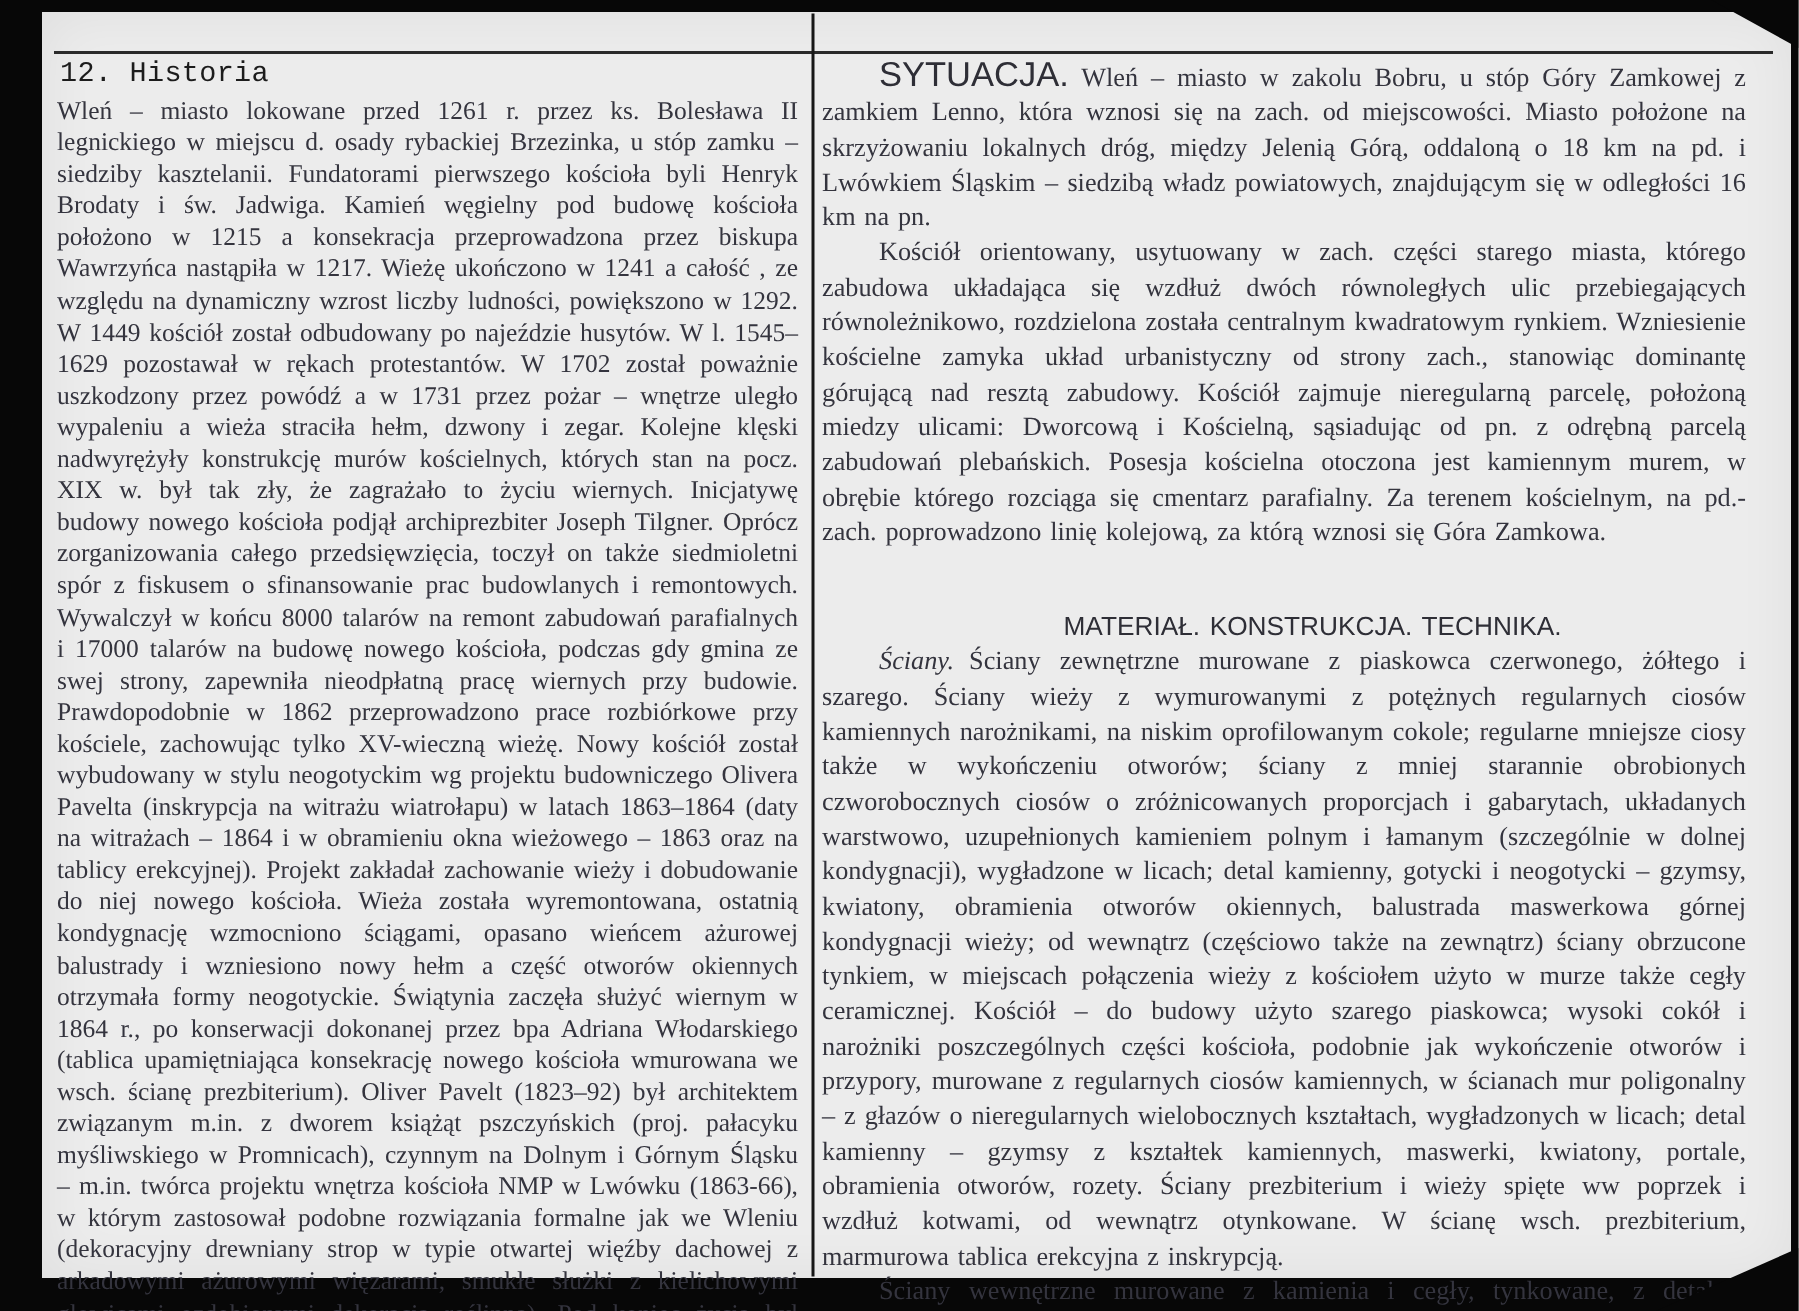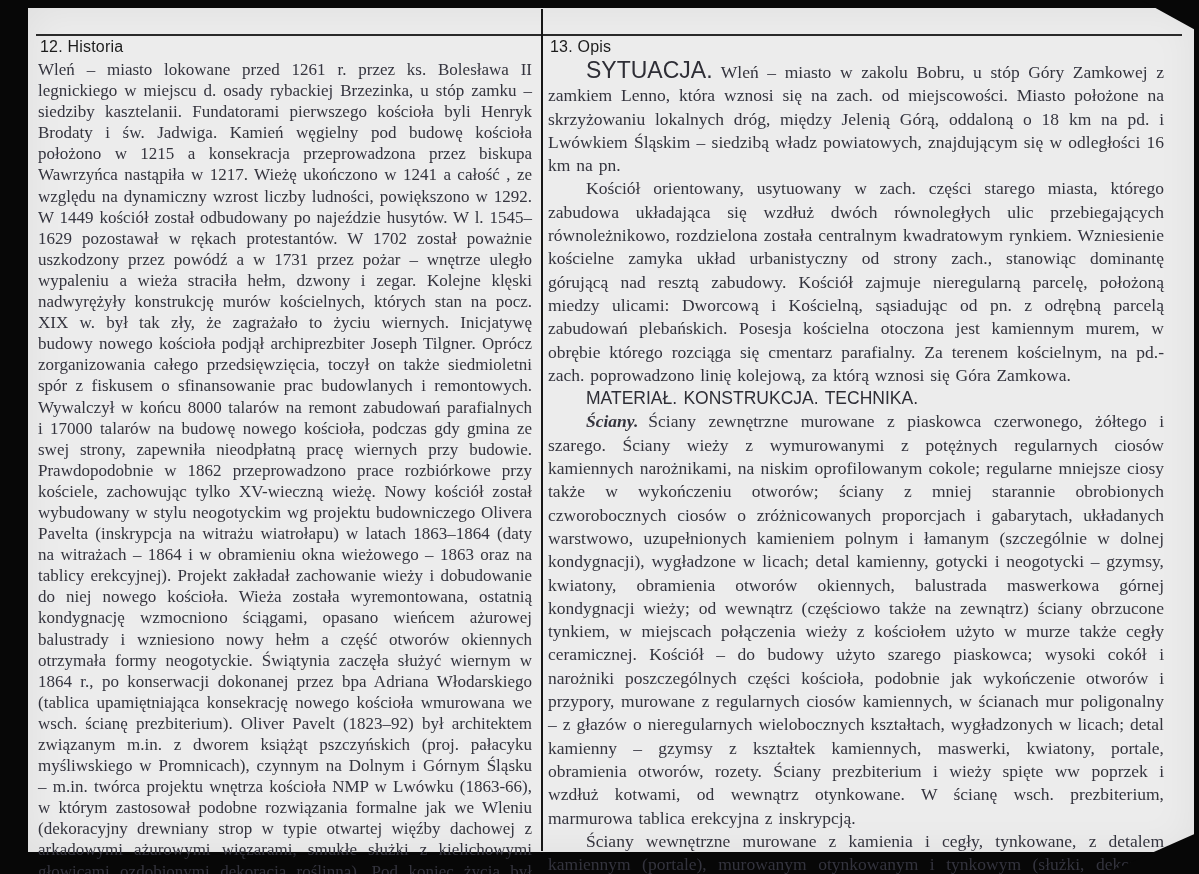--- a/index.html
+++ b/index.html
@@ -60,22 +60,22 @@
   }
   
   .col {
     position: absolute;
     top: 30px;
     color: #34343e;
   }
   .col-left  { left: 10px;  width: 494px; }
   .col-right { left: 520px; width: 616px; }
   .col-header {
-    font-family: Liberation Sans, sans-serif;
-    font-size: 16px;
+    font-family: Liberation Mono, monospace;
+    font-size: 19px;
     color: #1c1c1c;
     margin: 0 0 3px 2px;
     letter-spacing: 0.2px;
   }
   .body-text {
     margin: 0;
     text-align: justify;
     text-justify: inter-word;
   }
   .col-left .body-text {
@@ -91,44 +91,44 @@
   .indent { text-indent: 38px; }
   .lead-sans {
     font-family: "Liberation Sans", sans-serif;
     font-size: 23px;
     color: #2e2e36;
   }
   .heading-sans {
     font-family: "Liberation Sans", sans-serif;
     font-size: 18px;
     color: #2e2e36;
-    text-align: left;
+    text-align: center;
+    margin-top: 40px;
   }
   .lead-bold-italic {
     font-style: italic;
-    font-weight: bold;
+    font-weight: normal;
     margin-right: 10px;
   }
   .lead-italic {
   }
 </style>
 </head>
 <body>
 
 <div class="paper">
   <div class="top-rule"></div>
   <div class="column-divider"></div>
 
   <div class="col col-left">
     <div class="col-header">12. Historia</div>
     <p class="body-text">Wleń – miasto lokowane przed 1261 r. przez ks. Bolesława II legnickiego w miejscu d. osady rybackiej Brzezinka, u stóp zamku – siedziby kasztelanii. Fundatorami pierwszego kościoła byli Henryk Brodaty i św. Jadwiga. Kamień węgielny pod budowę kościoła położono w 1215 a konsekracja przeprowadzona przez biskupa Wawrzyńca nastąpiła w 1217. Wieżę ukończono w 1241 a całość , ze względu na dynamiczny wzrost liczby ludności, powiększono w 1292. W 1449 kościół został odbudowany po najeździe husytów. W l. 1545–1629 pozostawał w rękach protestantów. W 1702 został poważnie uszkodzony przez powódź a w 1731 przez pożar – wnętrze uległo wypaleniu a wieża straciła hełm, dzwony i zegar. Kolejne klęski nadwyrężyły konstrukcję murów kościelnych, których stan na pocz. XIX w. był tak zły, że zagrażało to życiu wiernych. Inicjatywę budowy nowego kościoła podjął archiprezbiter Joseph Tilgner. Oprócz zorganizowania całego przedsięwzięcia, toczył on także siedmioletni spór z fiskusem o sfinansowanie prac budowlanych i remontowych. Wywalczył w końcu 8000 talarów na remont zabudowań parafialnych i 17000 talarów na budowę nowego kościoła, podczas gdy gmina ze swej strony, zapewniła nieodpłatną pracę wiernych przy budowie. Prawdopodobnie w 1862 przeprowadzono prace rozbiórkowe przy kościele, zachowując tylko XV-wieczną wieżę. Nowy kościół został wybudowany w stylu neogotyckim wg projektu budowniczego Olivera Pavelta (inskrypcja na witrażu wiatrołapu) w latach 1863–1864 (daty na witrażach – 1864 i w obramieniu okna wieżowego – 1863 oraz na tablicy erekcyjnej). Projekt zakładał zachowanie wieży i dobudowanie do niej nowego kościoła. Wieża została wyremontowana, ostatnią kondygnację wzmocniono ściągami, opasano wieńcem ażurowej balustrady i wzniesiono nowy hełm a część otworów okiennych otrzymała formy neogotyckie. Świątynia zaczęła służyć wiernym w 1864 r., po konserwacji dokonanej przez bpa Adriana Włodarskiego (tablica upamiętniająca konsekrację nowego kościoła wmurowana we wsch. ścianę prezbiterium). Oliver Pavelt (1823–92) był architektem związanym m.in. z dworem książąt pszczyńskich (proj. pałacyku myśliwskiego w Promnicach), czynnym na Dolnym i Górnym Śląsku – m.in. twórca projektu wnętrza kościoła NMP w Lwówku (1863-66), w którym zastosował podobne rozwiązania formalne jak we Wleniu (dekoracyjny drewniany strop w typie otwartej więźby dachowej z arkadowymi ażurowymi więzarami, smukłe służki z kielichowymi głowicami ozdobionymi dekoracją roślinną). Pod koniec życia był głównym radcą budowlanym do spraw obiektów zabytkowych i historycznych w Alzacji i Lotaryngii. Wykonawcą witraży i oszklenia witrażowego wiatrołapu był Adolph Seiler z wrocławskiego instytutu witrażowniczego, który wykonał oszklenie wiatrołapu wg projektu budowniczego kościoła, Pavelta (1864). Autorem polichromii stropu był wleński malarz Max Schulz (1899). Po wojnie kościół cały czas pełni funkcję rzymkat. świątyni parafialnej.</p>
   </div>
 
   <div class="col col-right">
-    <div class="col-header">13. Opis</div>
 
     <p class="body-text indent"><span class="lead-sans">SYTUACJA.</span> <span>Wleń – miasto w zakolu Bobru, u stóp Góry Zamkowej z zamkiem Lenno, która wznosi się na zach. od miejscowości. Miasto położone na skrzyżowaniu lokalnych dróg, między Jelenią Górą, oddaloną o 18 km na pd. i Lwówkiem Śląskim – siedzibą władz powiatowych, znajdującym się w odległości 16 km na pn.</span></p>
 
     <p class="body-text indent">Kościół orientowany, usytuowany w zach. części starego miasta, którego zabudowa układająca się wzdłuż dwóch równoległych ulic przebiegających równoleżnikowo, rozdzielona została centralnym kwadratowym rynkiem. Wzniesienie kościelne zamyka układ urbanistyczny od strony zach., stanowiąc dominantę górującą nad resztą zabudowy. Kościół zajmuje nieregularną parcelę, położoną miedzy ulicami: Dworcową i Kościelną, sąsiadując od pn. z odrębną parcelą zabudowań plebańskich. Posesja kościelna otoczona jest kamiennym murem, w obrębie którego rozciąga się cmentarz parafialny. Za terenem kościelnym, na pd.-zach. poprowadzono linię kolejową, za którą wznosi się Góra Zamkowa.</p>
 
     <p class="body-text indent heading-sans">MATERIAŁ. KONSTRUKCJA. TECHNIKA.</p>
 
     <p class="body-text indent"><span class="lead-bold-italic">Ściany.</span><span class="lead-italic">Ściany zewnętrzne</span> <span>murowane z piaskowca czerwonego, żółtego i szarego. Ściany wieży z wymurowanymi z potężnych regularnych ciosów kamiennych narożnikami, na niskim oprofilowanym cokole; regularne mniejsze ciosy także w wykończeniu otworów; ściany z mniej starannie obrobionych czworobocznych ciosów o zróżnicowanych proporcjach i gabarytach, układanych warstwowo, uzupełnionych kamieniem polnym i łamanym (szczególnie w dolnej kondygnacji), wygładzone w licach; detal kamienny, gotycki i neogotycki – gzymsy, kwiatony, obramienia otworów okiennych, balustrada maswerkowa górnej kondygnacji wieży; od wewnątrz (częściowo także na zewnątrz) ściany obrzucone tynkiem, w miejscach połączenia wieży z kościołem użyto w murze także cegły ceramicznej. Kościół – do budowy użyto szarego piaskowca; wysoki cokół i narożniki poszczególnych części kościoła, podobnie jak wykończenie otworów i przypory, murowane z regularnych ciosów kamiennych, w ścianach mur poligonalny – z głazów o nieregularnych wielobocznych kształtach, wygładzonych w licach; detal kamienny – gzymsy z kształtek kamiennych, maswerki, kwiatony, portale, obramienia otworów, rozety. Ściany prezbiterium i wieży spięte ww poprzek i wzdłuż kotwami, od wewnątrz otynkowane. W ścianę wsch. prezbiterium, marmurowa tablica erekcyjna z inskrypcją.</span></p>
 
     <p class="body-text indent"><span class="lead-italic">Ściany wewnętrzne</span> <span>murowane z kamienia i cegły, tynkowane, z detalem kamiennym (portale), murowanym otynkowanym i tynkowym (służki, dekoracja głowic służek, zworniki sklepienne, zacheuszki, fryz arkadkowy nawy). W zach. część nawy wbudowany wieloboczny neogotycki wiatrołap, pełniący funkcje kruchty – ściany drewniane, ramowo-płycinowe, w znacznej części przeszklone witrażowo, z inskrypcją wskazującą architekta i inicjatora budowy.</span></p>

